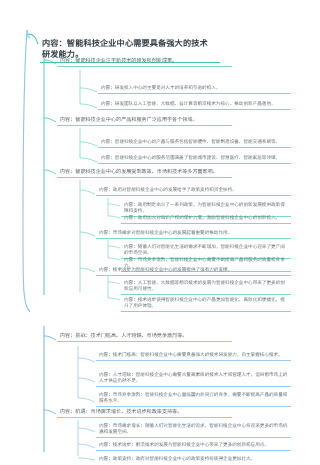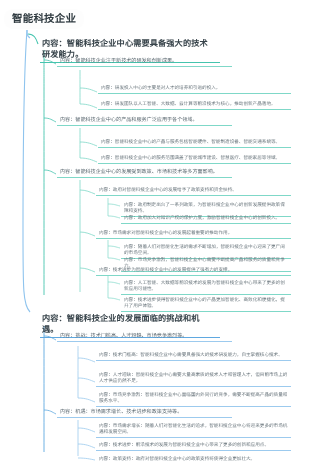--- a/index.html
+++ b/index.html
@@ -118,21 +118,20 @@
     <path d="M78,358 C86,358 90,360 95,362" fill="none" stroke="#9ccaee" stroke-width="0.8"></path>
     <path d="M78,378 C86,378 90,380 95,382" fill="none" stroke="#9ccaee" stroke-width="0.8"></path>
     <path d="M78,398 C86,398 90,400 95,402" fill="none" stroke="#9ccaee" stroke-width="0.8"></path>
 
     <path d="M78,420 C78,432 78,444 78,456" fill="none" stroke="#9ccaee" stroke-width="0.8"></path>
     <path d="M78,428 C86,428 90,430 95,432" fill="none" stroke="#9ccaee" stroke-width="0.8"></path>
     <path d="M78,444 C86,444 90,446 95,448" fill="none" stroke="#9ccaee" stroke-width="0.8"></path>
     <path d="M78,458 C86,458 90,459 95,460" fill="none" stroke="#9ccaee" stroke-width="0.8"></path>
   </svg>
 
-  <div class="node root" style="left:4px;top:9px;">智能科技企业</div>
 
   <div class="node lv2 ul-teal" style="left:40px;top:36px;width:180px;">内容：智能科技企业中心需要具备强大的技术研发能力。</div>
 
   <div class="node lv3 ul-teal-l" style="left:57px;top:55px;width:175px;">内容：智能科技企业注于新技术的研发和创新成果。</div>
 
   <div class="node lv4 ul-teal-l" style="left:98px;top:83px;width:193px;">内容：研发投入中心的主要是对人才的培养和引进的投入。</div>
 
   <div class="node lv4 ul-teal-l" style="left:98px;top:99px;width:193px;">内容：研发团队以人工智能、大数据、云计算等前沿技术为核心，推动创新产品落地。</div>
 
   <div class="node lv3 ul-teal-l" style="left:57px;top:114px;width:175px;">内容：智能科技企业中心的产品和服务广泛应用于各个领域。</div>
@@ -154,21 +153,20 @@
   <div class="node lv4 ul-teal-l" style="left:121px;top:242px;width:170px;">内容：随着人们对智能化生活的需求不断增加，智能科技企业中心迎来了更广阔的市场空间。</div>
 
   <div class="node lv4 ul-teal-l" style="left:121px;top:255px;width:170px;">内容：市场竞争激烈，智能科技企业中心需要不断提高产品和服务的质量和竞争力。</div>
 
   <div class="node lv4 ul-teal-l" style="left:96px;top:265px;width:195px;">内容：技术进步为智能科技企业中心的发展提供了强有力的支撑。</div>
 
   <div class="node lv4 ul-teal-l" style="left:121px;top:278px;width:170px;">内容：人工智能、大数据等前沿技术的发展为智能科技企业中心带来了更多的创新应用可能性。</div>
 
   <div class="node lv4 ul-teal-l" style="left:121px;top:295px;width:170px;">内容：技术进步使得智能科技企业中心的产品更加智能化、高效化和便捷化，提升了用户体验。</div>
 
-  <div class="node lv2 ul-blue" style="left:40px;top:311px;width:180px;">内容：智能科技企业的发展面临的挑战和机遇。</div>
 
   <div class="node lv3 ul-blue-l" style="left:57px;top:330px;width:175px;">内容：挑战：技术门槛高、人才短缺、市场竞争激烈等。</div>
 
   <div class="node lv4 ul-blue-l" style="left:96px;top:350px;width:195px;">内容：技术门槛高：智能科技企业中心需要具备强大的技术研发能力，自主掌握核心技术。</div>
 
   <div class="node lv4 ul-blue-l" style="left:96px;top:370px;width:195px;">内容：人才短缺：智能科技企业中心需要大量高素质的技术人才和管理人才，但目前市场上的人才供应仍然不足。</div>
 
   <div class="node lv4 ul-blue-l" style="left:96px;top:390px;width:195px;">内容：市场竞争激烈：智能科技企业中心面临国内外同行的竞争，需要不断提高产品的质量和服务水平。</div>
 
   <div class="node lv3 ul-blue-l" style="left:57px;top:406px;width:175px;">内容：机遇：市场需求增长、技术进步和政策支持等。</div>

